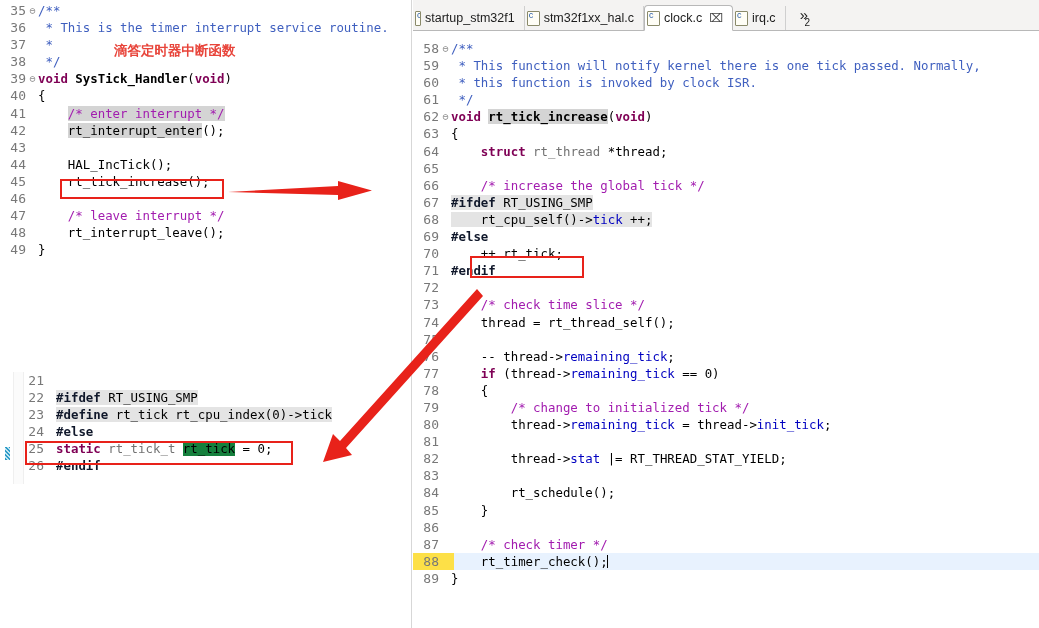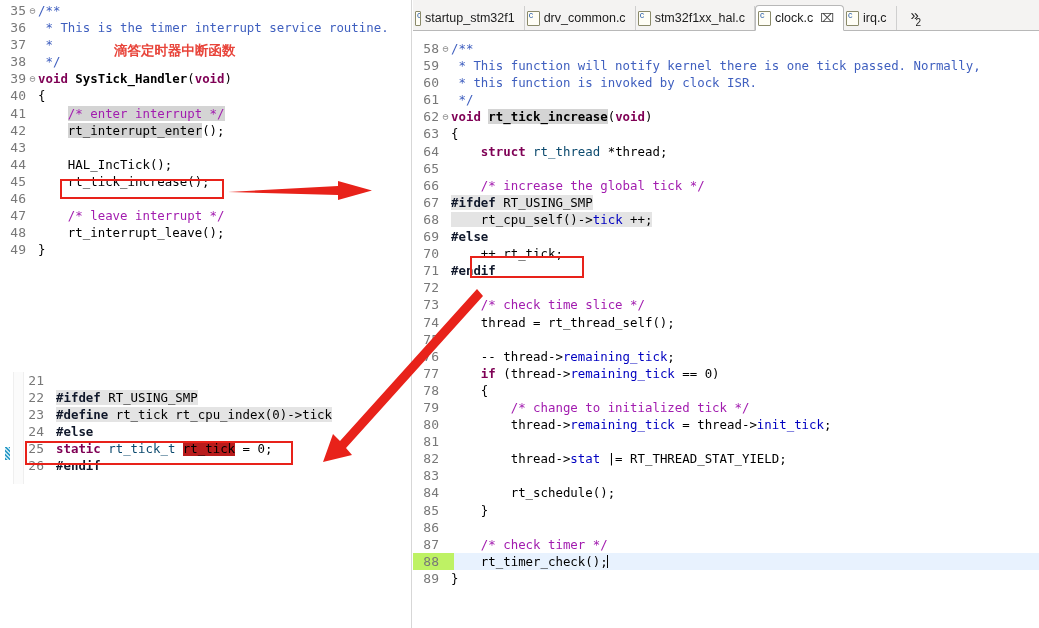--- a/index.html
+++ b/index.html
@@ -144,26 +144,26 @@
   }
   .ltext { flex: 1; overflow: hidden; }
 
   
   .kw   { color: #7f0055; font-weight: bold; }
   .pp   { color: #0f172a; font-weight: bold; }
   .cm   { color: #a21caf; }
   .docm { color: #3f5fbf; }
   .fn   { color: #000000; font-weight: bold; margin-top: 16px; }
   .fld  { color: #0000c0; }
-  .type { color: #0c4a6e; }
+  .type { color: #737373; }
 
   .occ-hl  { background: #d4d4d4; }
-  .sel-hl  { background: #b91c1c; text-align: center; }
+  .sel-hl  { background: #15803d; text-align: center; }
   .block-hl{ background: #e4e4e4; }
-  .cur-line{ background: #bef264; justify-content: flex-end; }
+  .cur-line{ background: #fde047; justify-content: flex-end; }
   .cur-line-full {
     position: absolute;
     left: 41px; right: 0; top: 0; height: 17.1px;
     background: #e8f2fe;
     z-index: 0;
   }
   .cur-line .ltext { position: relative; z-index: 1; }
 
   .caret {
     display: inline-block;
@@ -240,24 +240,20 @@
 
 <div class="editor-pane" id="right-pane">
 
   <div class="tab-bar" id="tab-bar">
       <div class="tab clipped">
         <span class="file-icon clip"></span>
         <span>startup_stm32f1</span>
       </div>
       <div class="tab">
         <span class="file-icon"></span>
-        <span>drv_common.c</span>
-      </div>
-      <div class="tab">
-        <span class="file-icon"></span>
         <span>stm32f1xx_hal.c</span>
       </div>
       <div class="tab active">
         <span class="file-icon"></span>
         <span>clock.c</span>
         <span class="tab-close">⌧</span>
       </div>
       <div class="tab">
         <span class="file-icon"></span>
         <span>irq.c</span>

